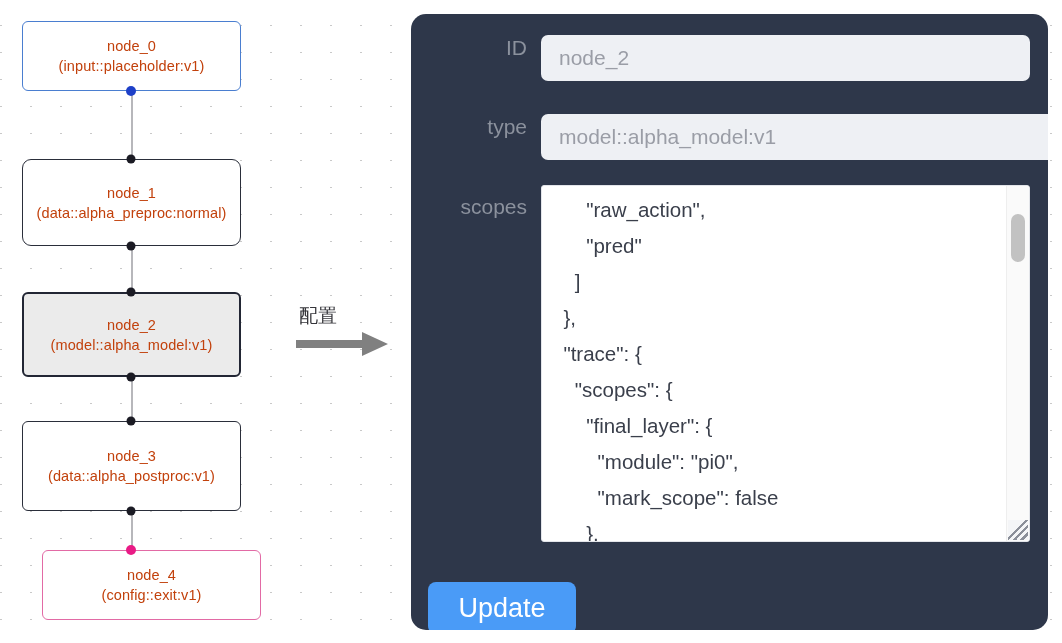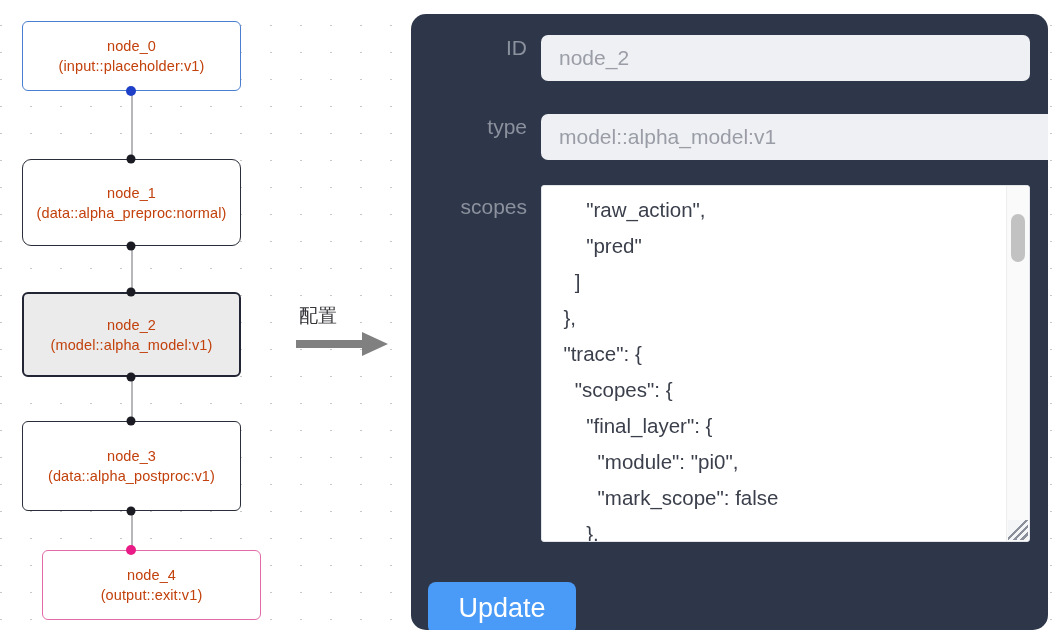--- a/index.html
+++ b/index.html
@@ -227,21 +227,21 @@
       <span class="node-label">node_3</span>
       <span class="node-label">(data::alpha_postproc:v1)</span>
     </div>
   </div>
   <div class="handle" style="left:131px; top:421px;"></div>
   <div class="handle" style="left:131px; top:511px;"></div>
 
   <div class="node output-node" style="left:22px; top:550px; width:219px; height:70px;margin-left:20px;">
     <div>
       <span class="node-label">node_4</span>
-      <span class="node-label">(output::exit:v1)</span>
+      <span class="node-label">(config::exit:v1)</span>
     </div>
   </div>
   <div class="handle pink" style="left:131px; top:550px;"></div>
 
   <div id="annotation" style="left:296px; top:303px; width:100px; height:60px;">
     <span class="anno-text">配置</span>
     <span class="anno-arrow">
       <svg width="94" height="26" viewBox="0 0 94 26" xmlns="http://www.w3.org/2000/svg">
         <path d="M0 9 L66 9 L66 1 L92 13 L66 25 L66 17 L0 17 Z" fill="#808080"></path>
       </svg>

